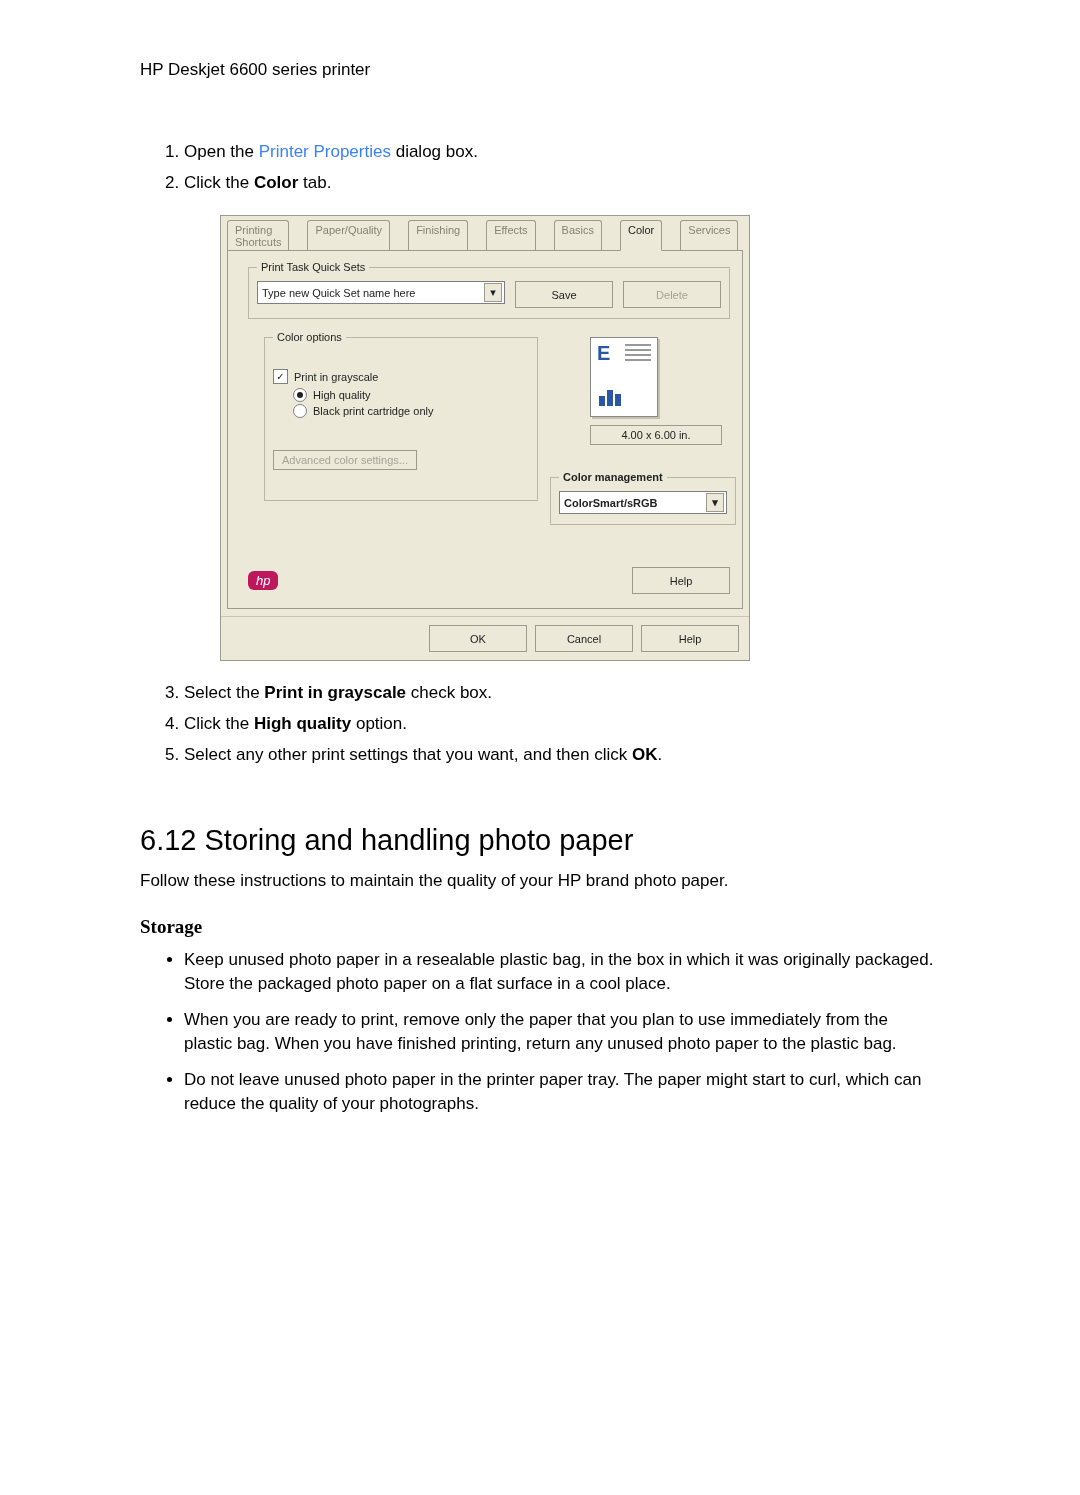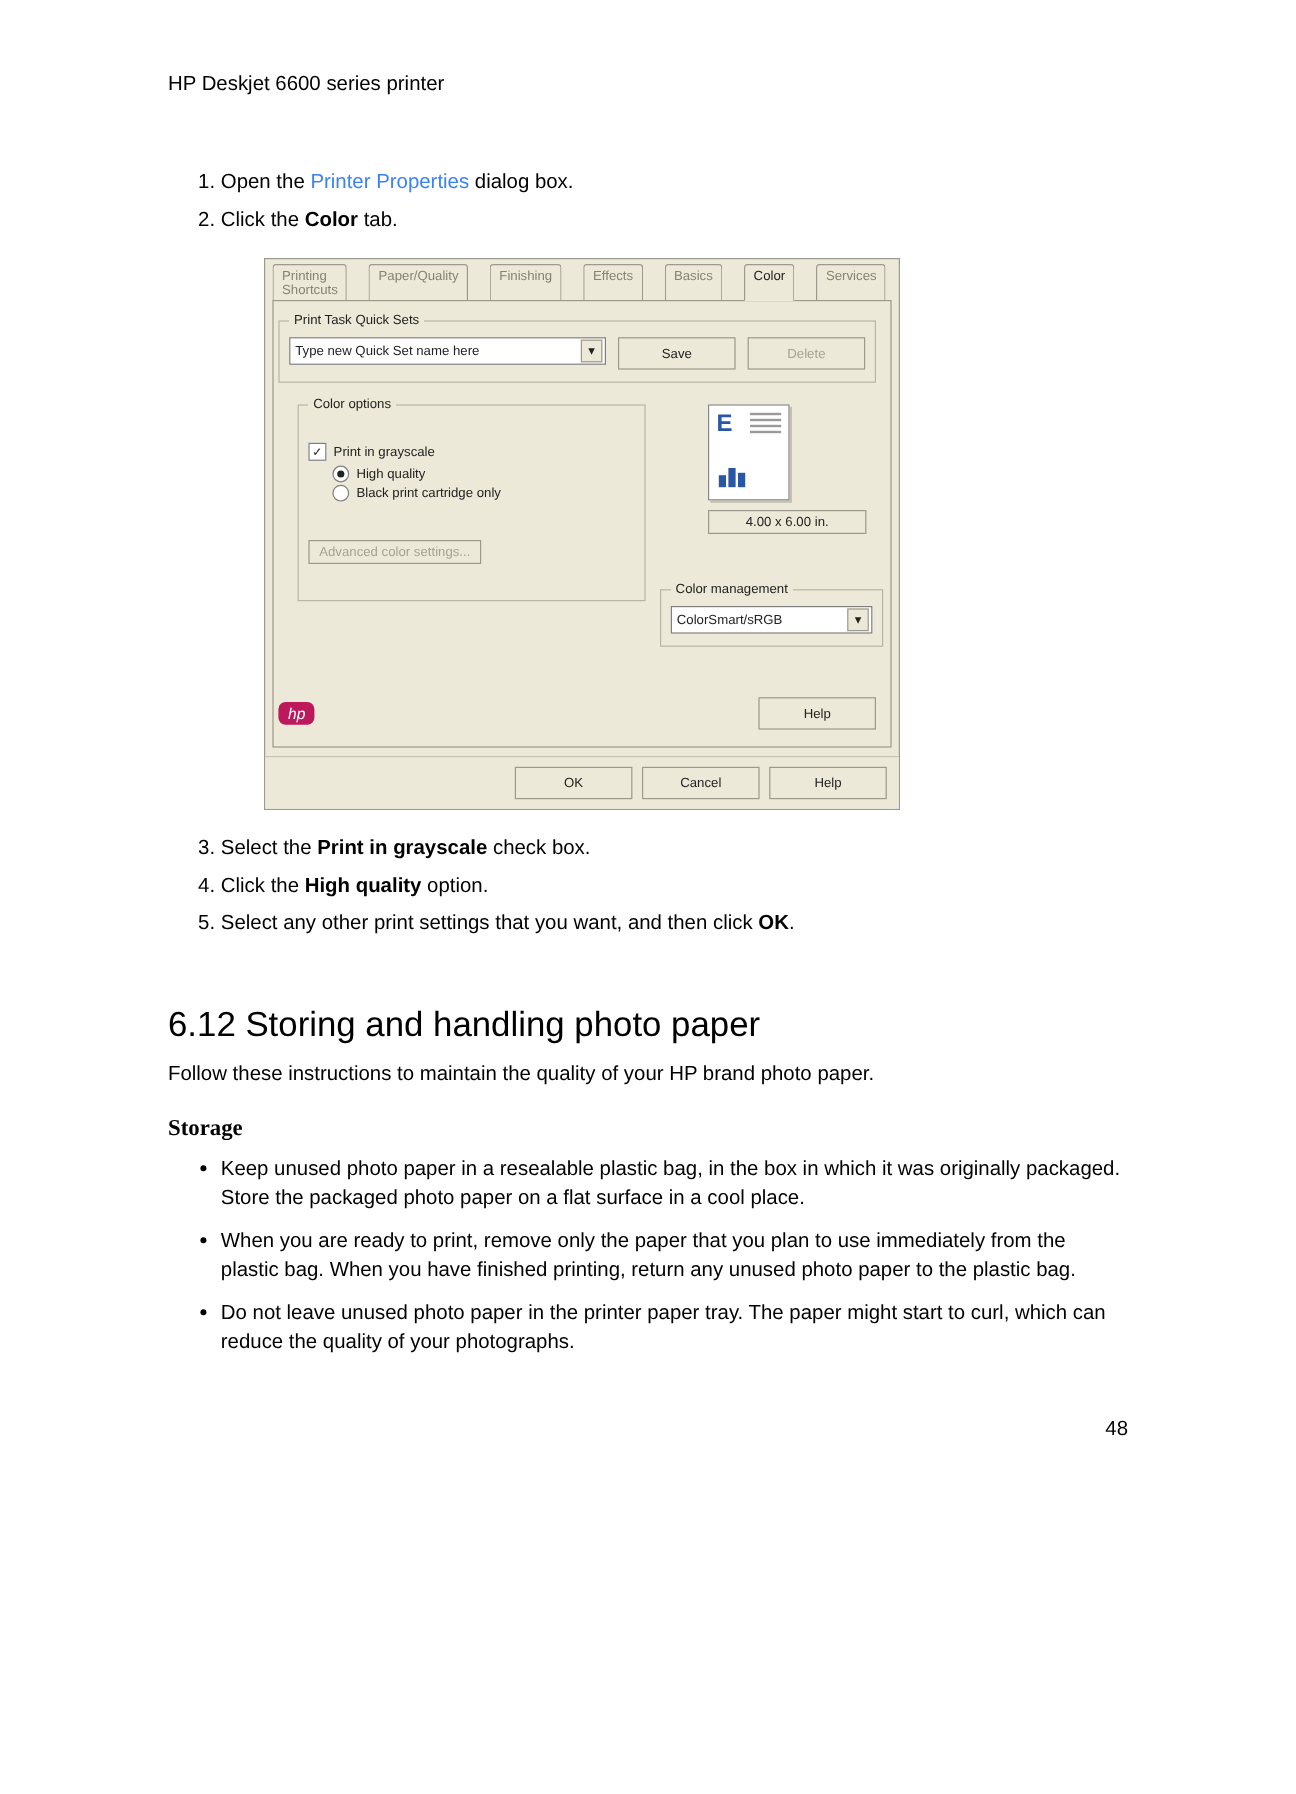--- a/index.html
+++ b/index.html
@@ -56,21 +56,21 @@
   .tab.inactive { color: #868372; }
   .tab.active {
     background: #ece9d8;
     font-weight: normal;
     z-index: 2;
     border-bottom: 1px solid #ece9d8;
   }
   .tab-body-border {
     border: 1px solid #9c9a8c;
     margin: 0 6px 6px 6px;
-    padding: 10px 12px 14px 4px;
+    padding: 10px 12px 14px 20px;
     position: relative;
     top: -1px;
   }
   fieldset {
     border: 1px solid #b9b6a5;
     margin: 0 0 12px 0;
     padding: 8px 8px 10px 8px;
   }
   legend { padding: 0 4px; font-size: 11px; }
   .qs-row { display: flex; gap: 10px; }
@@ -135,21 +135,21 @@
   }
   .preview-sheet .bars span { width:6px; background:#2a57a5; display:block;}
   .preview-sheet .lines {
     position:absolute; top:6px; right:6px; width:26px;
   }
   .preview-sheet .lines div { height:2px; background:#999; margin-bottom:3px; }
   .dim-box {
     border:1px solid #9c9a8c; background:#ece9d8; text-align:center;
     padding:3px 0; width:130px; margin-top:8px;
   }
-  .mgmt { margin-top:40px; }
+  .mgmt { margin-top:26px;font-weight:bold; }
   .mgmt .sel {
     background:#fff;border:1px solid #7f7f7f;height:21px;display:flex;align-items:center;justify-content:space-between;padding:0 2px 0 4px;width:160px;
   }
   .footer-row { display:flex; justify-content:space-between; align-items:center; margin-top:30px;}
   .hp-logo {
     background:#be185d;color:#fff;border-radius:6px;padding:2px 8px;font-style:italic;font-size:13px;
   }
   .bottom-btns {
     border-top:1px solid #c7c4b0;
     background:#ece9d8;
@@ -283,14 +283,13 @@
   <h2 class="section">6.12  Storing and handling photo paper</h2>
   <p class="intro">Follow these instructions to maintain the quality of your HP brand photo paper.</p>
 
   <h3 class="sub">Storage</h3>
   <ul class="bullets">
     <li>Keep unused photo paper in a resealable plastic bag, in the box in which it was originally packaged. Store the packaged photo paper on a flat surface in a cool place.</li>
     <li>When you are ready to print, remove only the paper that you plan to use immediately from the plastic bag. When you have finished printing, return any unused photo paper to the plastic bag.</li>
     <li>Do not leave unused photo paper in the printer paper tray. The paper might start to curl, which can reduce the quality of your photographs.</li>
   </ul>
 
-  <div class="pagenum">48</div>
 </div>
 
 </body></html>

